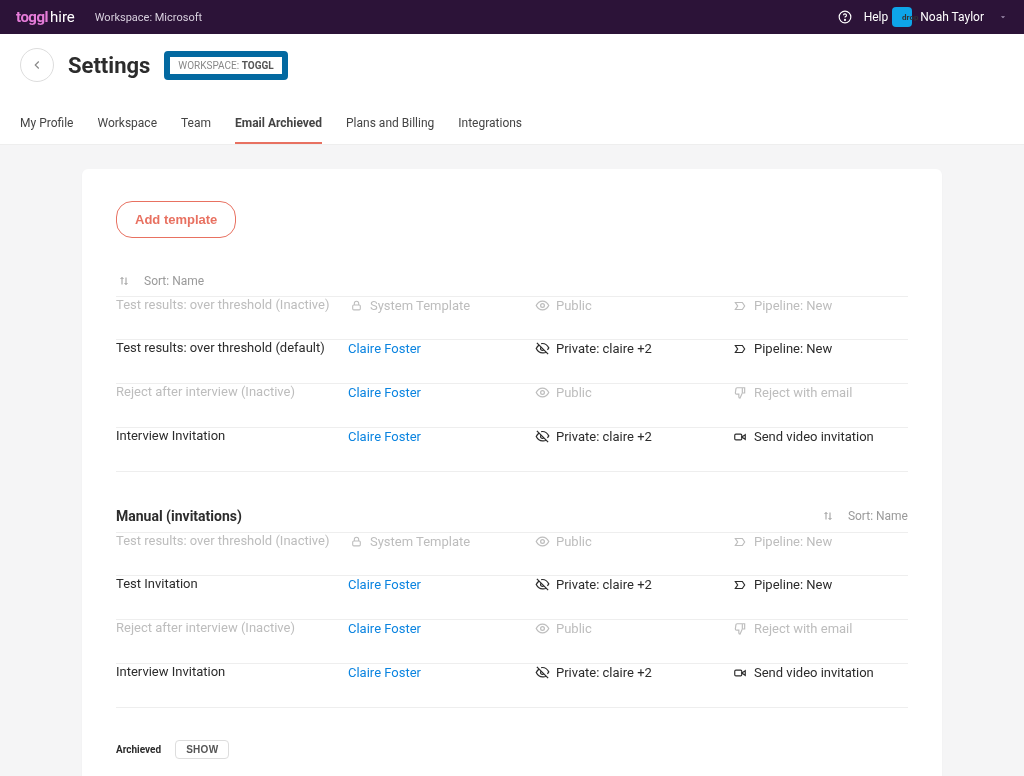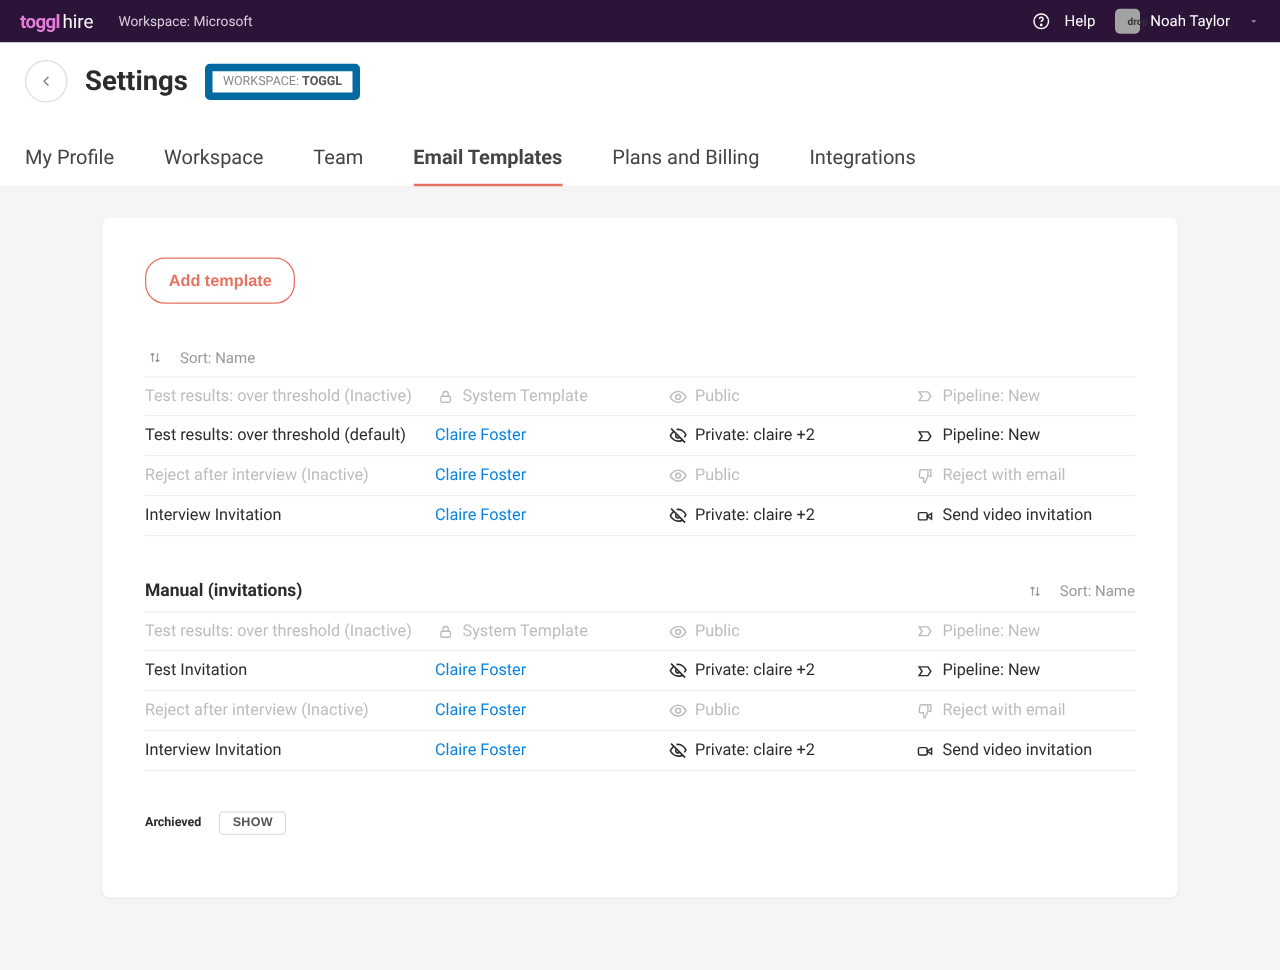--- a/index.html
+++ b/index.html
@@ -4,39 +4,39 @@
 <style>
   * { box-sizing: border-box; margin:0; padding:0; }
   body { font-family: -apple-system, BlinkMacSystemFont, "Segoe UI", Roboto, Helvetica, Arial, sans-serif; background:#f5f5f6; color:#2c2c2c; font-size:13px; }
   .topbar { background:#2c1338; height:34px; display:flex; align-items:center; padding:0 16px; color:#fff; font-size:12px; }
   .logo { font-weight:700; font-size:15px; display:flex; align-items:baseline; }
   .logo .toggl { color:#e57cd8; letter-spacing:-0.5px; }
   .logo .hire { color:#fff; margin-left:2px; font-weight:400; }
   .ws-label { margin-left:20px; color:#d8d0de; font-size:11px; }
   .top-spacer { flex:1; }
   .help { display:flex; align-items:center; gap:5px; color:#fff; cursor:pointer;}
-  .avatar { width:20px; height:20px; border-radius:4px; background:#a3a3a3; color:#333; font-size:8px; font-weight:700; display:flex; align-items:center; justify-content:center; margin-left:16px;padding-left:16px;}
+  .avatar { width:20px; height:20px; border-radius:4px; background:#0ea5e9; color:#333; font-size:8px; font-weight:700; display:flex; align-items:center; justify-content:center; margin-left:4px;padding-left:16px;}
   .user-name { margin-left:8px; font-size:12px; }
   .caret { margin-left:14px; color:#a090b0; }
   .subhdr { background:#fff; padding:14px 5px 0 20px; border-bottom:1px solid #eee;}
   .subhdr-row1 { display:flex; align-items:center; gap:14px; margin-bottom:14px;}
   .back-btn { width:34px; height:34px; border-radius:50%; border:1px solid #ddd; display:flex; align-items:center; justify-content:center; color:#888; cursor:pointer;}
   .page-title { font-size:22px; font-weight:700; }
   .ws-pill { border:6px solid #0369a1; border-radius:4px; padding:3px 8px; font-size:10px; color:#888; }
   .ws-pill b { color:#555; font-weight:700;}
-  .tabs { display:flex; gap:40px; font-size:16px;margin-top:34px; }
+  .tabs { display:flex; gap:24px; font-size:12px;margin-top:34px; }
   .tab { padding:0 0 12px 0; color:#444; cursor:pointer;}
   .tab.active { font-weight:700; border-bottom:2px solid #e87161;}
   .content { padding:24px 0; display:flex; justify-content:center;}
   .card { width:860px; background:#fff; border-radius:6px; padding:32px 34px 50px 34px; box-shadow:0 1px 2px rgba(0,0,0,0.04);}
   .add-btn { border:1px solid #e87161; color:#e87161; background:#fff; padding:10px 18px; border-radius:16px; font-weight:600; font-size:13px; cursor:pointer;}
   .sect-head { display:flex; align-items:center; margin:36px 0 4px 0;}
   .sect-title { font-size:14px; font-weight:700; flex:1;}
   .sort { color:#9a9a9a; font-size:12px; display:flex; align-items:center; gap:6px; cursor:pointer;}
-  .row { display:flex; align-items:center; height:32px; border-bottom:1px solid #eee;}
+  .row { display:flex; align-items:flex-start; height:44px; border-bottom:1px solid #eee;}
   .row.sect-toprow { border-top:1px solid #eee; margin-top:8px;}
   .col1 { width:232px; }
   .col2 { width:186px; }
   .col3 { width:198px; }
   .col4 { flex:1; }
   .muted { color:#bdbdbd; }
   .link { color:#0b84e0; cursor:pointer; }
   .ic { display:inline-flex; width:16px; justify-content:center; color:inherit; margin-right:6px; vertical-align:middle;}
   .archived { display:flex; align-items:center; gap:14px; margin-top:32px;}
   .archived-title { font-size:10px; font-weight:700;}
@@ -83,21 +83,21 @@
     <div class="page-title">Settings</div>
     <div class="ws-pill">
       <span>WORKSPACE:</span>
       <b>TOGGL</b>
     </div>
   </div>
   <div class="tabs" id="tabs">
       <div class="tab">My Profile</div>
       <div class="tab">Workspace</div>
       <div class="tab">Team</div>
-      <div class="tab active">Email Templates</div>
+      <div class="tab active">Email Archieved</div>
       <div class="tab">Plans and Billing</div>
       <div class="tab">Integrations</div>
     </div>
 </div>
 
 <div class="content">
   <div class="card">
     <button class="add-btn">Add template</button>
     <div id="sections">
         <div class="sect-head">

